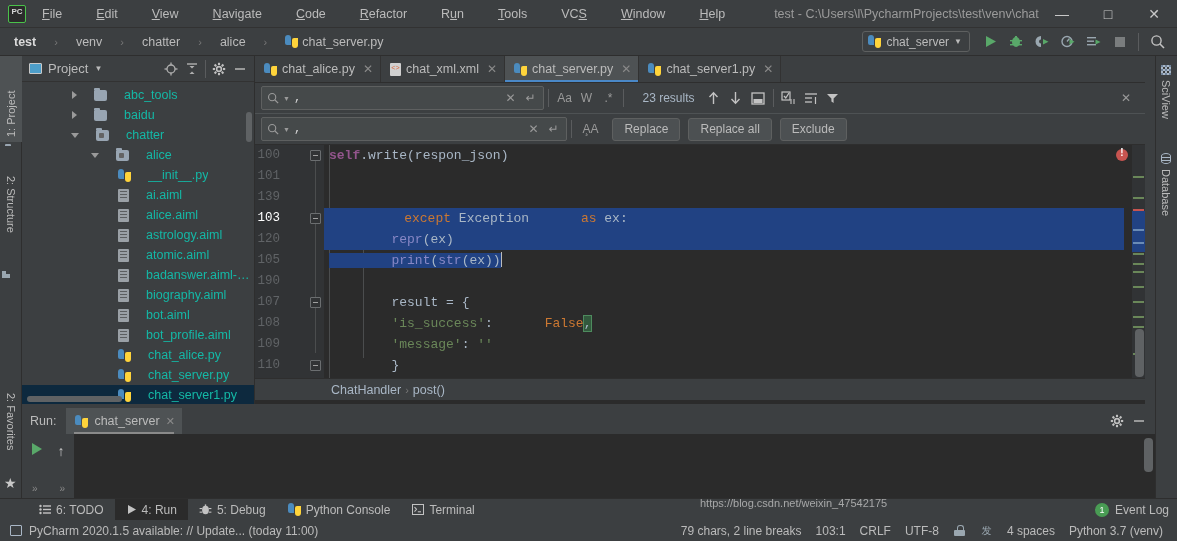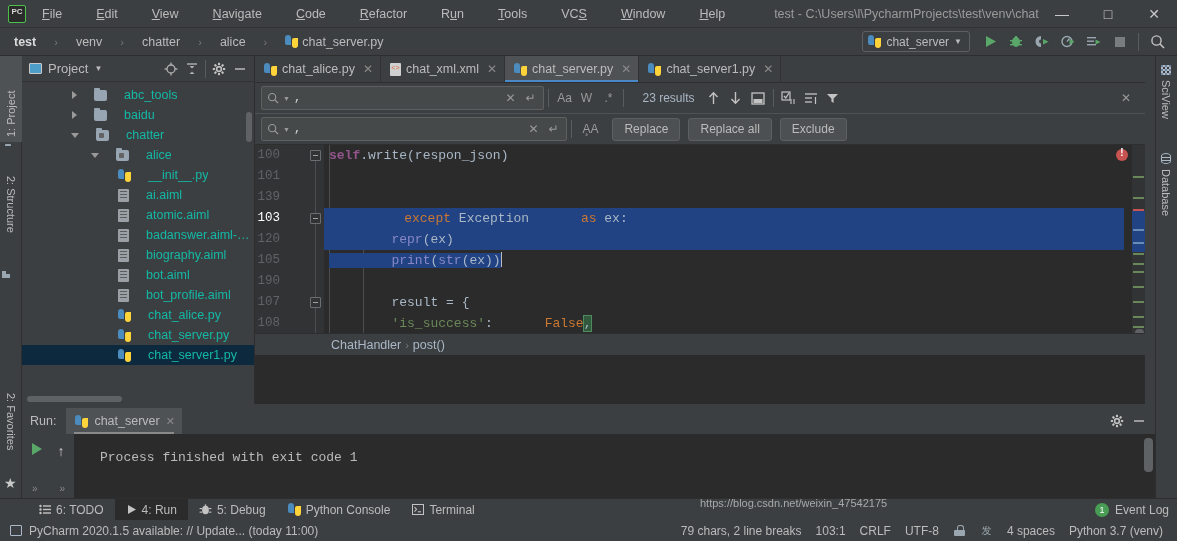--- a/index.html
+++ b/index.html
@@ -225,21 +225,21 @@
   .vsep { width: 1px; height: 18px; background: #5a5c5e; margin: 0 4px; }
   .results-txt { font-size: 12px; color: #a9b7c6; padding: 0 8px 0 14px; white-space: nowrap; }
   .rbtn {
     height: 23px; border: 1px solid #5e6060; background: #4c5052; border-radius: 3px;
     font-size: 12px; color: #bbbbbb; padding: 0 11px; margin-left: 8px;
     display: flex; align-items: center; white-space: nowrap;
   }
 
   
   .code-area {
-    position: relative; height: 188px; background: #2b2b2b; overflow: hidden;
+    position: relative; height: 233px; background: #2b2b2b; overflow: hidden;
   }
   .gutter {
     position: absolute; left: 0; top: 0; width: 69px; height: 100%;
     background: #313335;
   }
   .lnum {
     position: absolute; right: 44px; width: 40px; text-align: right;
     font-family: "Liberation Mono", monospace; font-size: 12.5px; color: #606366;
     height: 21px; line-height: 21px;
   }
@@ -629,20 +629,28 @@
         <span class="folder-icon src"></span>
         <span class="lbl">alice</span>
       </div>
       <div class="trow" style="padding-left:96px;">
         <span class="py-icon"></span>
         <span class="lbl">__init__.py</span>
       </div>
       <div class="trow" style="padding-left:96px;">
         <span class="aiml-icon"></span>
         <span class="lbl">ai.aiml</span>
+      </div>
+      <div class="trow" style="padding-left:96px;">
+        <span class="aiml-icon"></span>
+        <span class="lbl">alice.aiml</span>
+      </div>
+      <div class="trow" style="padding-left:96px;">
+        <span class="aiml-icon"></span>
+        <span class="lbl">astrology.aiml</span>
       </div>
       <div class="trow" style="padding-left:96px;">
         <span class="aiml-icon"></span>
         <span class="lbl">atomic.aiml</span>
       </div>
       <div class="trow" style="padding-left:96px;">
         <span class="aiml-icon"></span>
         <span class="lbl">badanswer.aiml-1.0</span>
       </div>
       <div class="trow" style="padding-left:96px;">
@@ -908,21 +916,20 @@
         <div style="display:flex;gap:16px;margin-top:9px;">
           <span class="play-tri"></span>
           <span class="up-arrow">↑</span>
         </div>
         <div style="display:flex;gap:22px;position:absolute;bottom:4px;left:10px;">
           <span class="chev">»</span>
           <span class="chev">»</span>
         </div>
       </div>
       <div class="run-console">
-        <div class="console-txt">Process finished with exit code 1</div>
         <div class="console-thumb"></div>
       </div>
     </div>
   </div>
 
   <div class="bottombar">
     <div class="btab">
       <svg width="12" height="11" viewBox="0 0 12 11">
         <circle cx="1.5" cy="2" r="1.2" fill="#c3c3c3"></circle>
           <rect x="4" y="1.3" width="8" height="1.4" fill="#c3c3c3"></rect>

